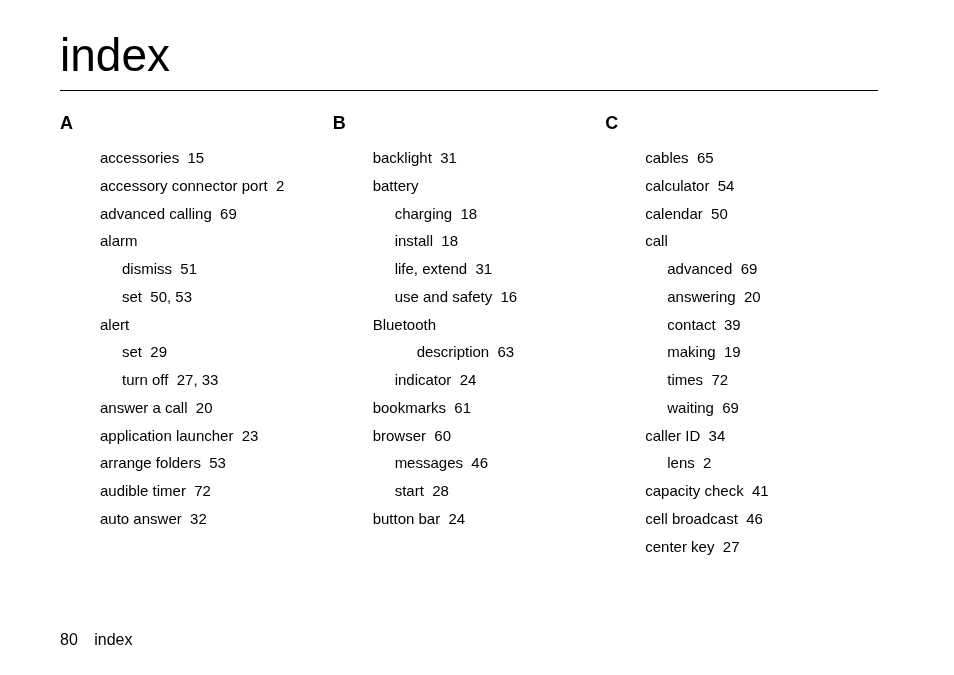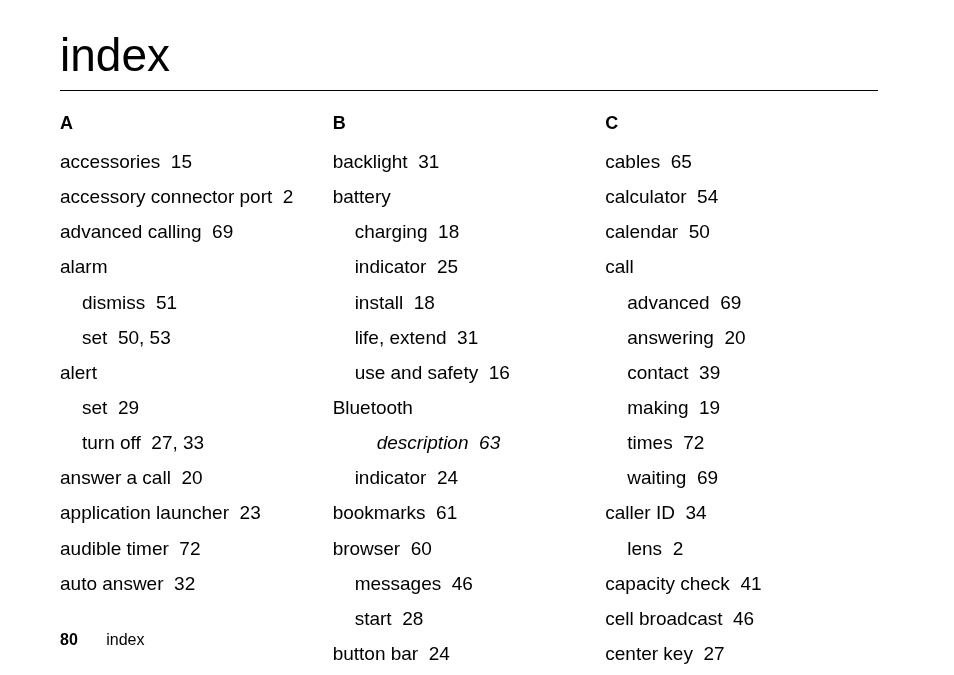--- a/index.html
+++ b/index.html
@@ -36,37 +36,38 @@
     width: 33.33%;
     box-sizing: border-box;
     padding-right: 20px;
   }
   .letter {
     font-size: 18px;
     font-weight: 700;
     margin: 0 0 10px 0;
   }
   .entries {
-    font-size: 19px;
+    font-size: 15px;
     line-height: 1.85;
+    margin-left: 40px;
   }
   .entry {
     white-space: pre;
   }
   .sub1 { padding-left: 22px; }
-  .sub2 { padding-left: 44px; font-style: italic; }
+  .sub2 { padding-left: 44px; }
   .footer {
     position: absolute;
     left: 60px;
     bottom: 26px;
     font-size: 16px;
   }
   .footer .pn {
-    font-weight: 700;
-    margin-right: 24px;
+    font-weight: 400;
+    margin-right: 12px;
   }
 </style>
 </head>
 <body>
 
 <div class="page">
   <h1 class="title">index</h1>
   <hr class="rule">
   <div class="columns">
       <div class="col">
@@ -76,31 +77,31 @@
           <div class="entry">accessory connector port  2</div>
           <div class="entry">advanced calling  69</div>
           <div class="entry">alarm</div>
           <div class="entry sub1">dismiss  51</div>
           <div class="entry sub1">set  50, 53</div>
           <div class="entry">alert</div>
           <div class="entry sub1">set  29</div>
           <div class="entry sub1">turn off  27, 33</div>
           <div class="entry">answer a call  20</div>
           <div class="entry">application launcher  23</div>
+          <div class="entry">arrange folders  53</div>
           <div class="entry">audible timer  72</div>
           <div class="entry">auto answer  32</div>
         </div>
       </div>
       <div class="col">
         <div class="letter">B</div>
         <div class="entries">
           <div class="entry">backlight  31</div>
           <div class="entry">battery</div>
           <div class="entry sub1">charging  18</div>
-          <div class="entry sub1">indicator  25</div>
           <div class="entry sub1">install  18</div>
           <div class="entry sub1">life, extend  31</div>
           <div class="entry sub1">use and safety  16</div>
           <div class="entry">Bluetooth</div>
           <div class="entry sub2">description  63</div>
           <div class="entry sub1">indicator  24</div>
           <div class="entry">bookmarks  61</div>
           <div class="entry">browser  60</div>
           <div class="entry sub1">messages  46</div>
           <div class="entry sub1">start  28</div>

